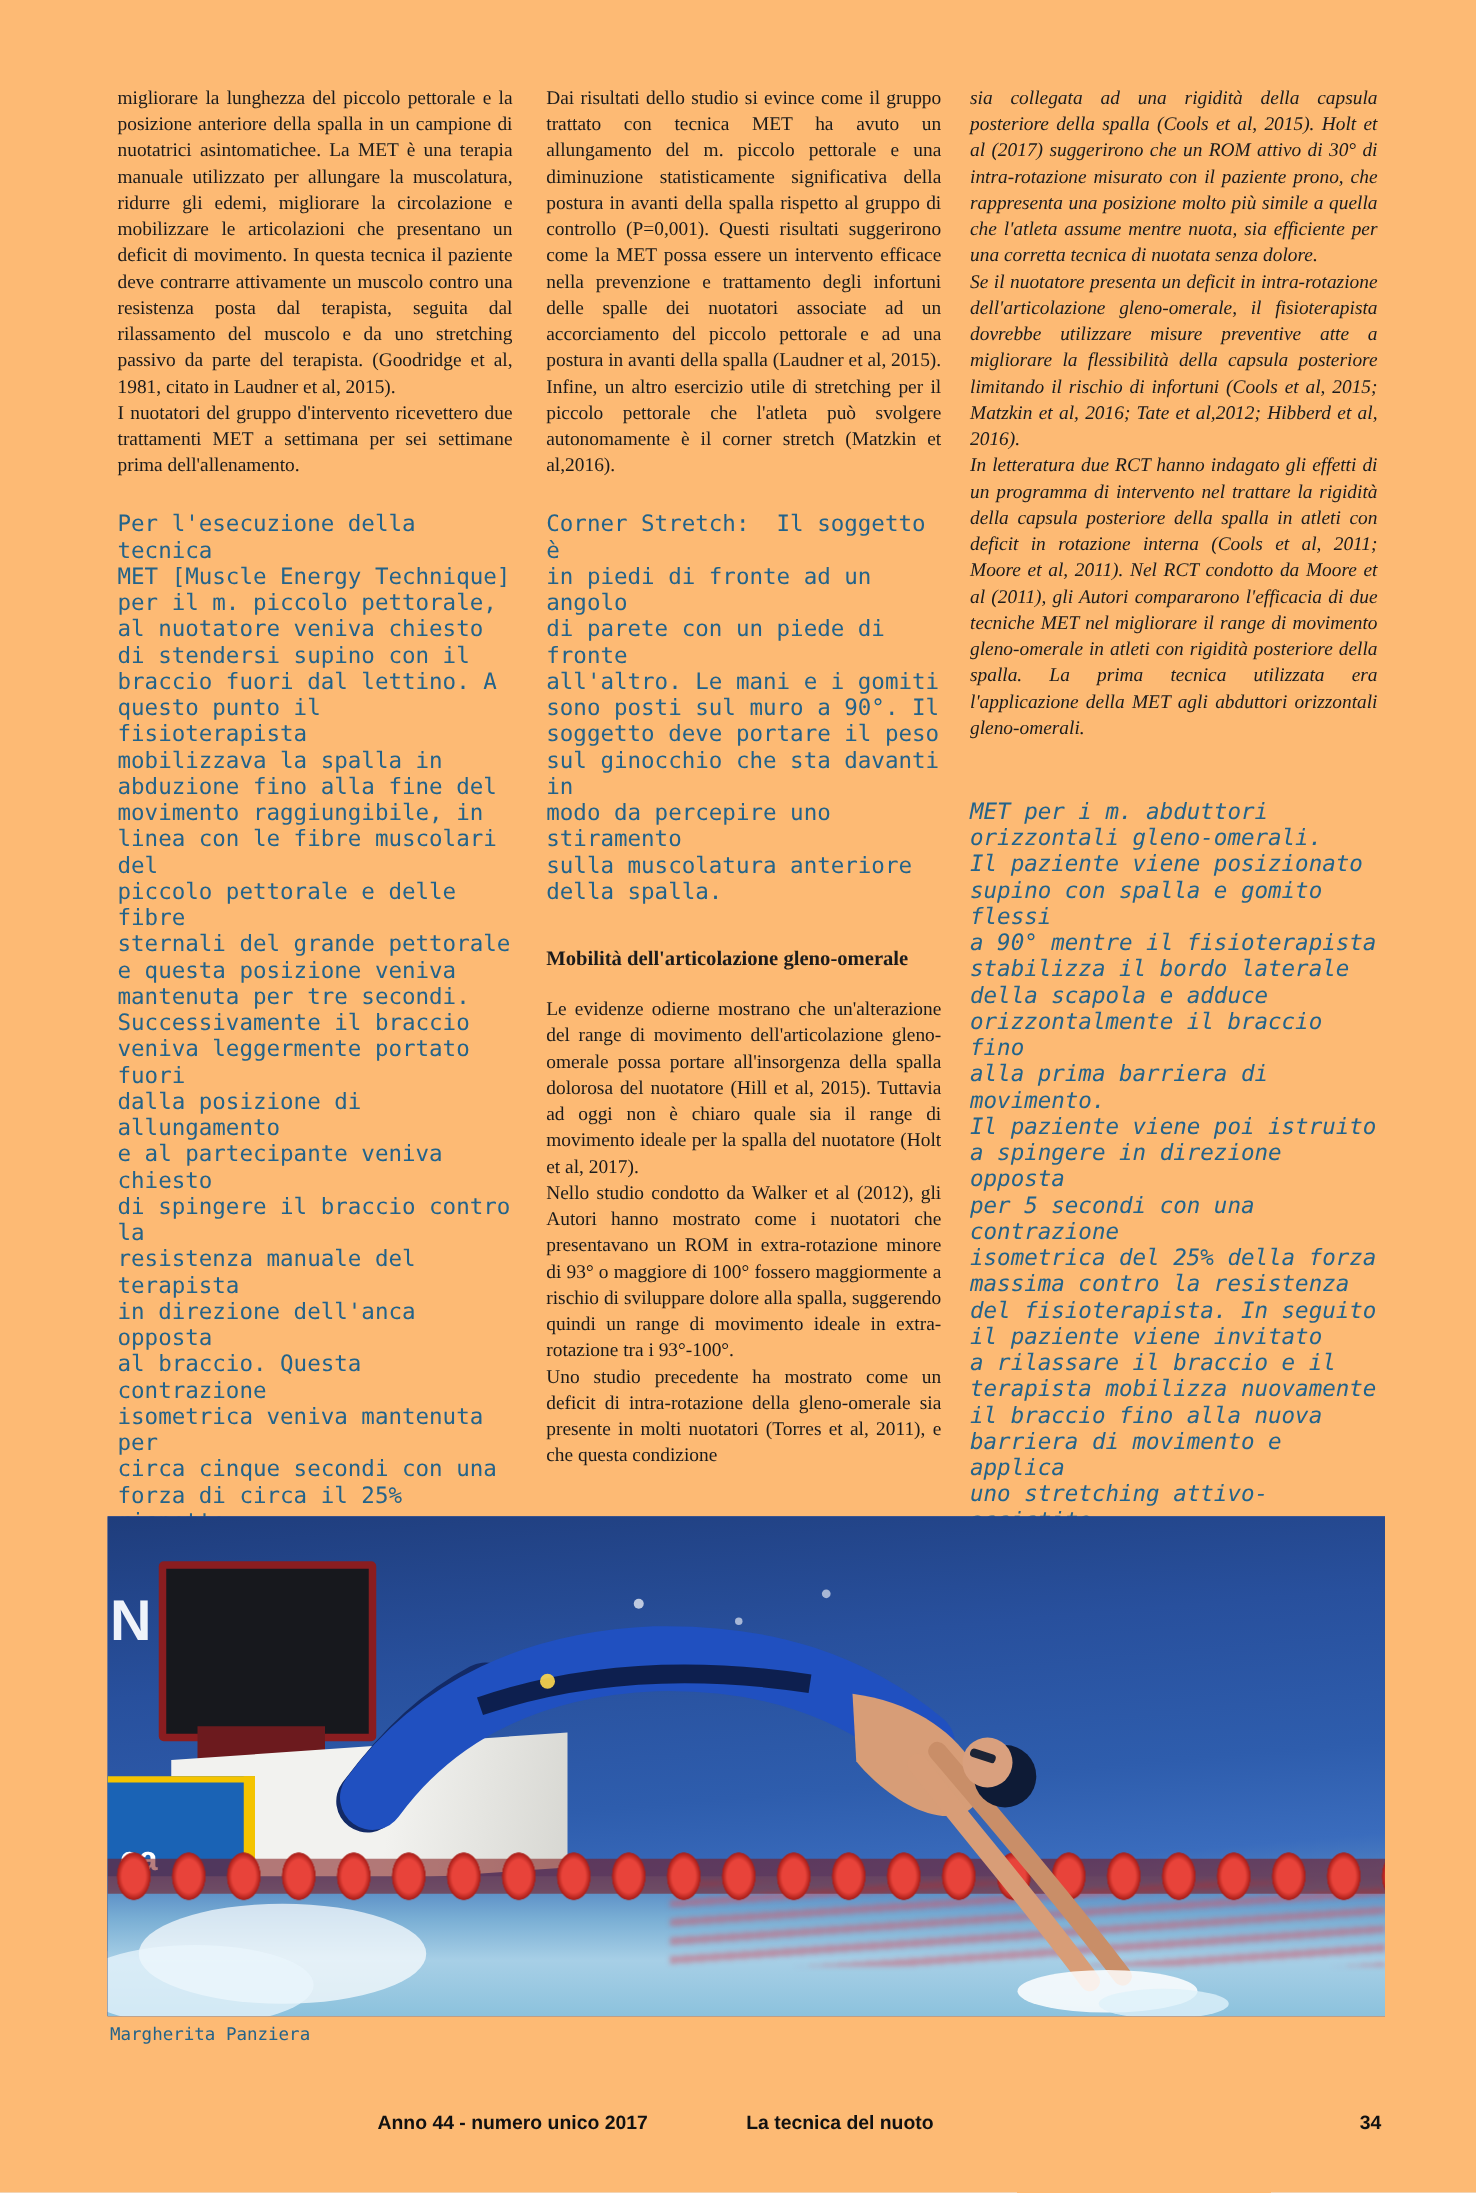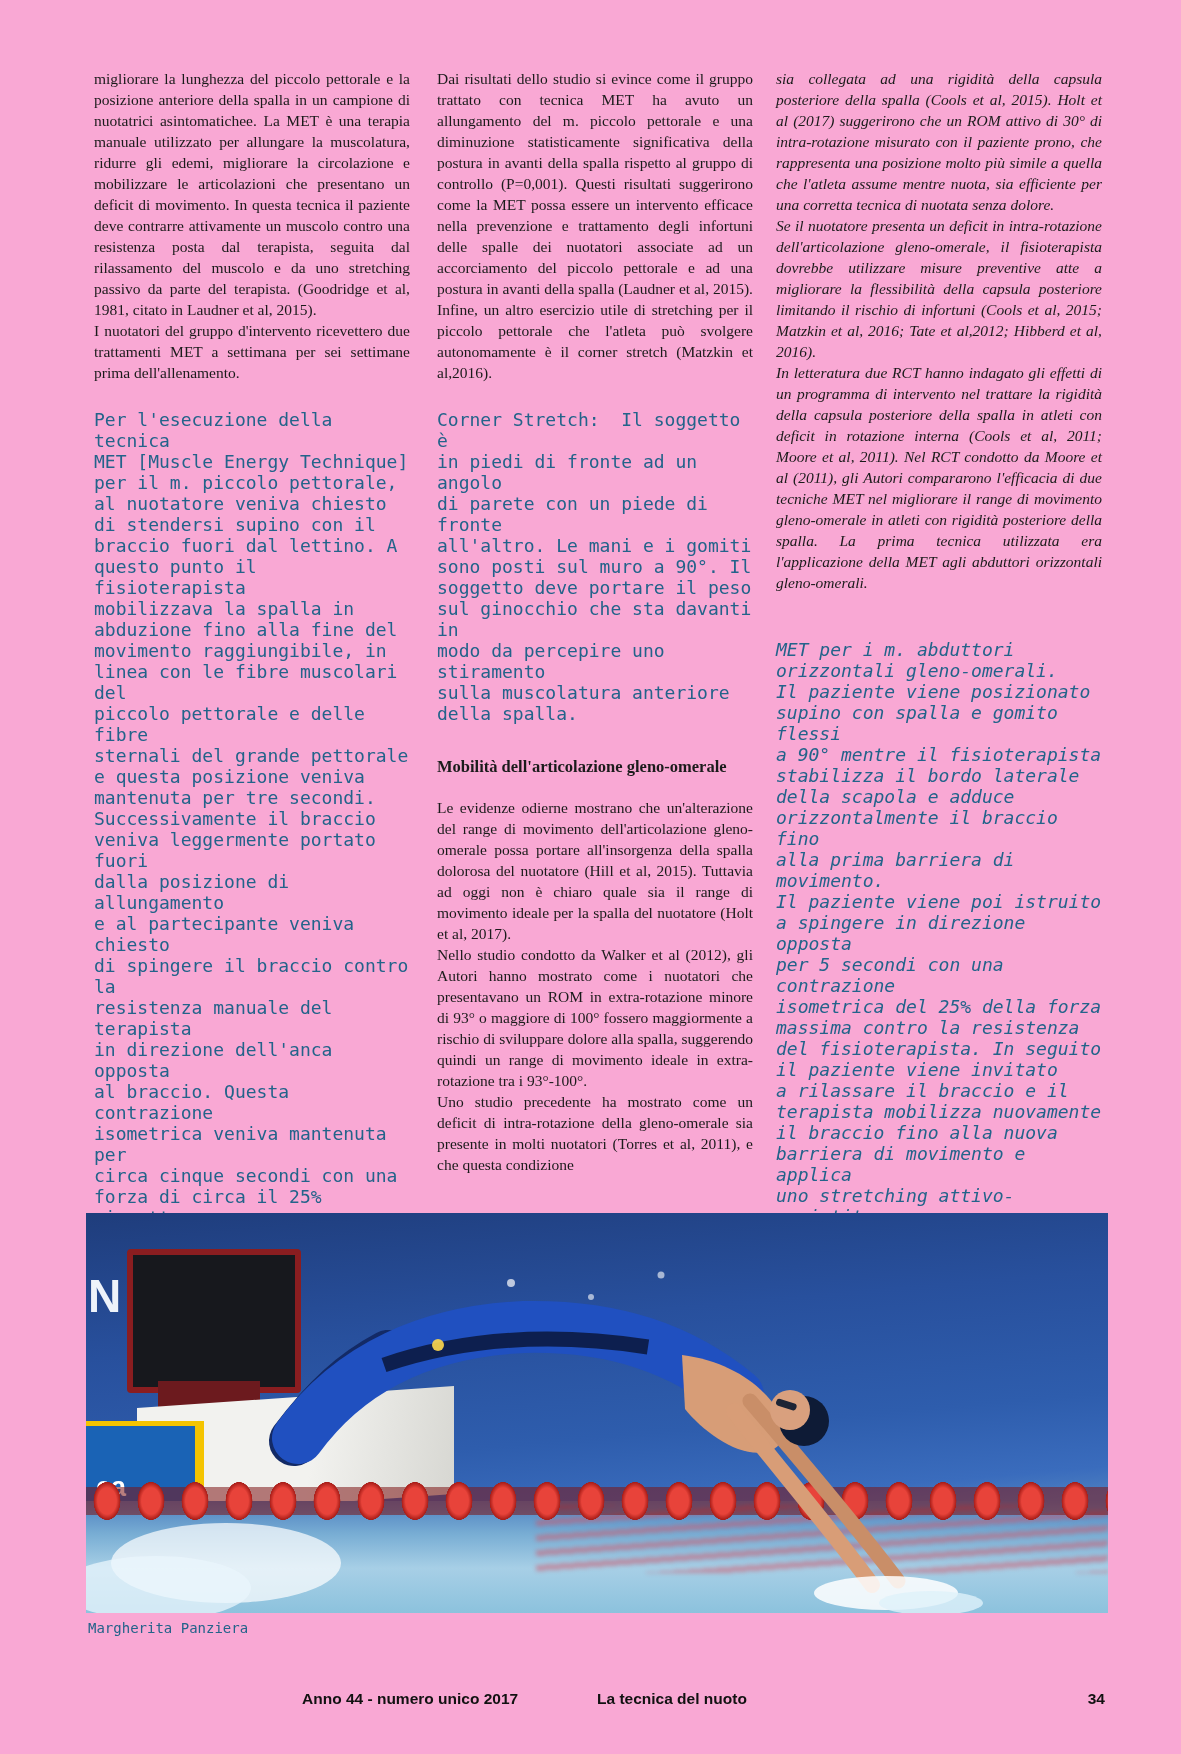--- a/index.html
+++ b/index.html
@@ -1,16 +1,16 @@
 <!DOCTYPE html>
 <html lang="it"><head>
 <meta charset="utf-8">
 <style>
   html,body{margin:0;padding:0;background:#e9e9e9;}
-  .page{position:relative;width:1181px;height:1754px;background:#f9a8d4;margin:0 auto;overflow:hidden;
+  .page{position:relative;width:1181px;height:1754px;background:#fdba74;margin:0 auto;overflow:hidden;
         font-family:"Liberation Serif",serif;color:#1b1b1b;}
   .col{position:absolute;top:68px;text-align:justify;font-size:15.5px;line-height:21px;hyphens:auto;}
   .col p{margin:0;}
   #col-left{left:94px;width:316px;}
   #col-mid{left:437px;width:316px;}
   #col-right{left:776px;width:326px;font-style:italic;}
   .mono-block{font-family:"DejaVu Sans Mono",monospace;font-size:18px;line-height:21px;
               color:#23638a;white-space:pre-wrap;text-align:left;margin-top:26px;hyphens:none;}
   #col-right .mono-block{margin-top:46px;}
   .sec-heading{font-weight:bold;font-size:16.5px;line-height:21px;text-align:left;margin-top:32px;}

